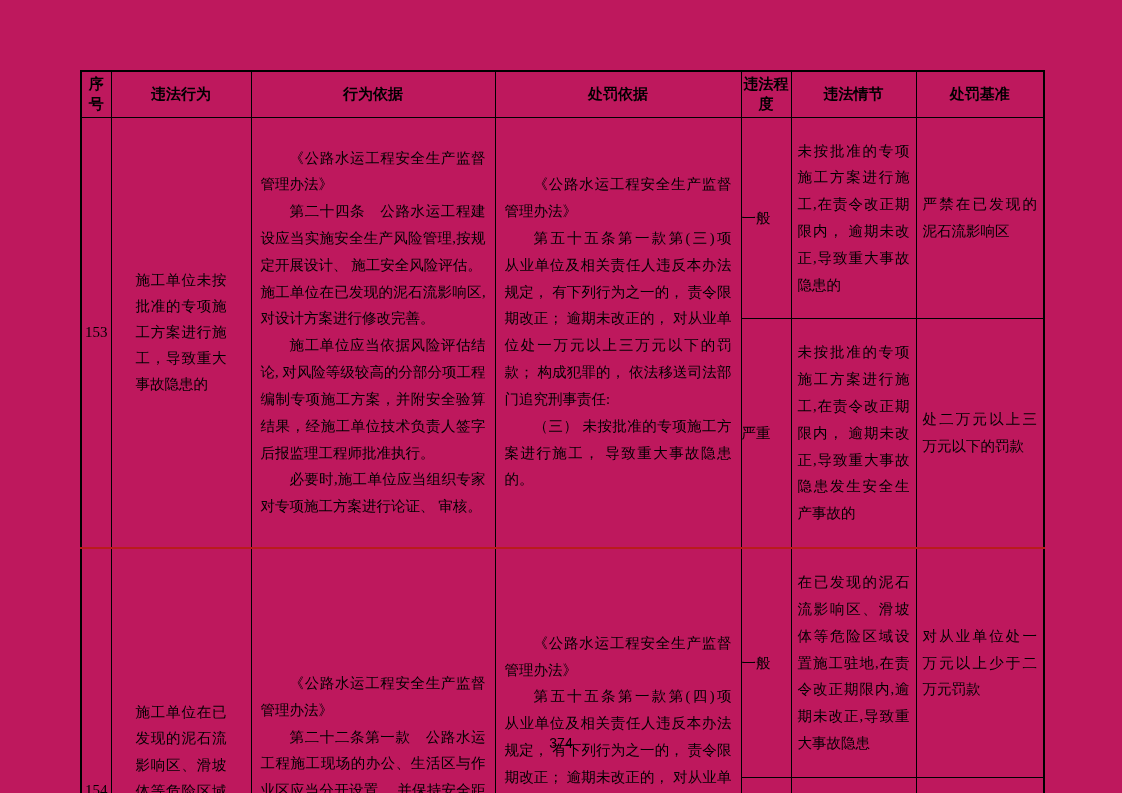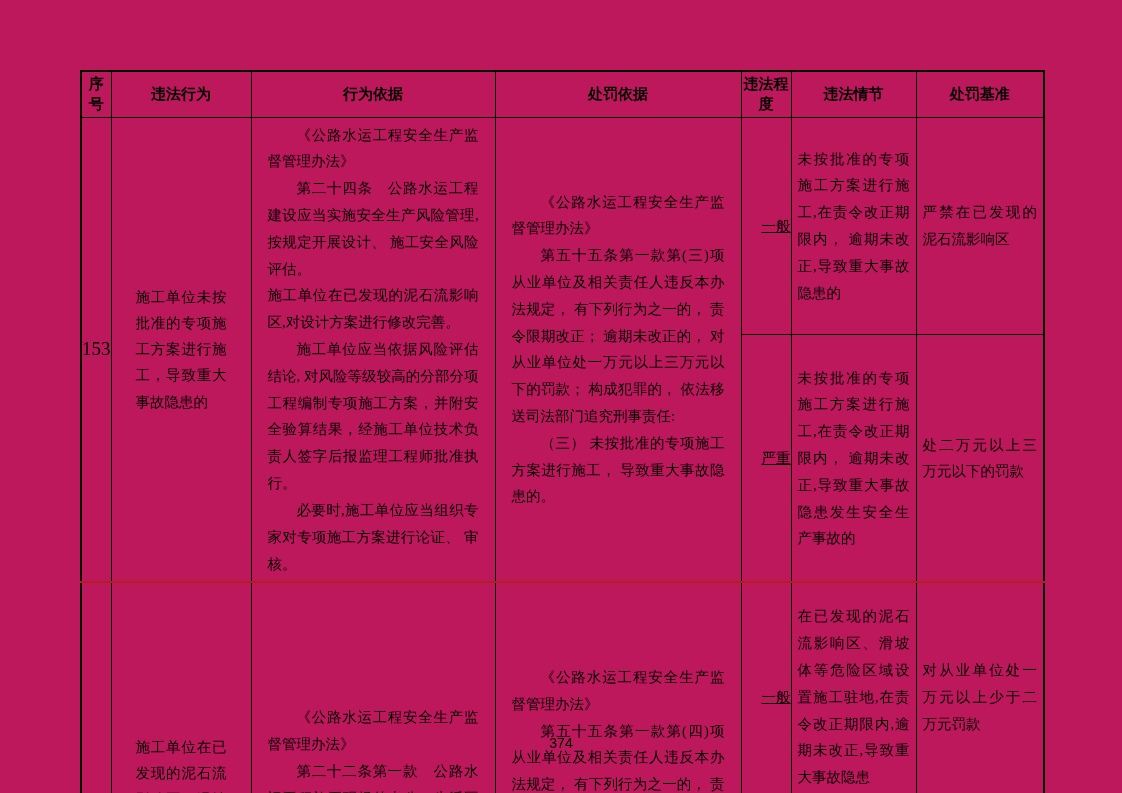--- a/index.html
+++ b/index.html
@@ -35,39 +35,39 @@
     font-weight: bold;
     text-align: center;
     font-size: 15px;
     line-height: 1.35;
     padding: 2px 1px;
   }
   tr.row-divider td { border-top: 2px solid #b91c1c; }
   td.cell-id {
     text-align: center;
     font-family: "Liberation Serif", "DejaVu Serif", serif;
-    font-size: 19px;
+    font-size: 15px;
   }
   td.cell-behavior {
     padding: 4px 24px;
     text-align: justify;
     text-justify: inter-ideograph;
   }
   td.cell-basis, td.cell-penalty {
-    padding: 4px 16px;
+    padding: 4px 9px;
     text-align: justify;
     text-justify: inter-ideograph;
     line-height: 1.85;
   }
   td.cell-basis p, td.cell-penalty p {
     text-indent: 2em;
     text-align: justify;
   }
   td.cell-basis p.no-indent, td.cell-penalty p.no-indent { text-indent: 0; }
-  td.cell-degree { text-align: right; text-decoration: underline; }
+  td.cell-degree { text-align: left; }
   td.cell-circumstance, td.cell-standard {
     padding: 20px 6px;
     text-align: justify;
     text-justify: inter-ideograph;
     line-height: 1.85;
   }
   .page-footer {
     position: absolute;
     left: 0;
     top: 735px;

